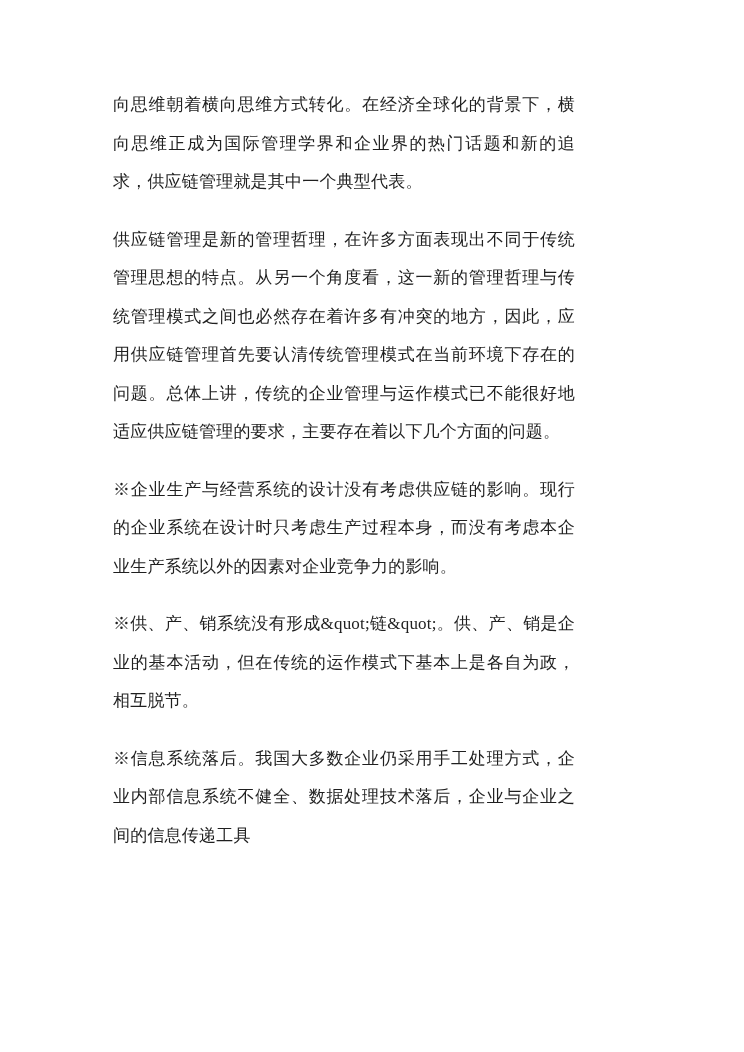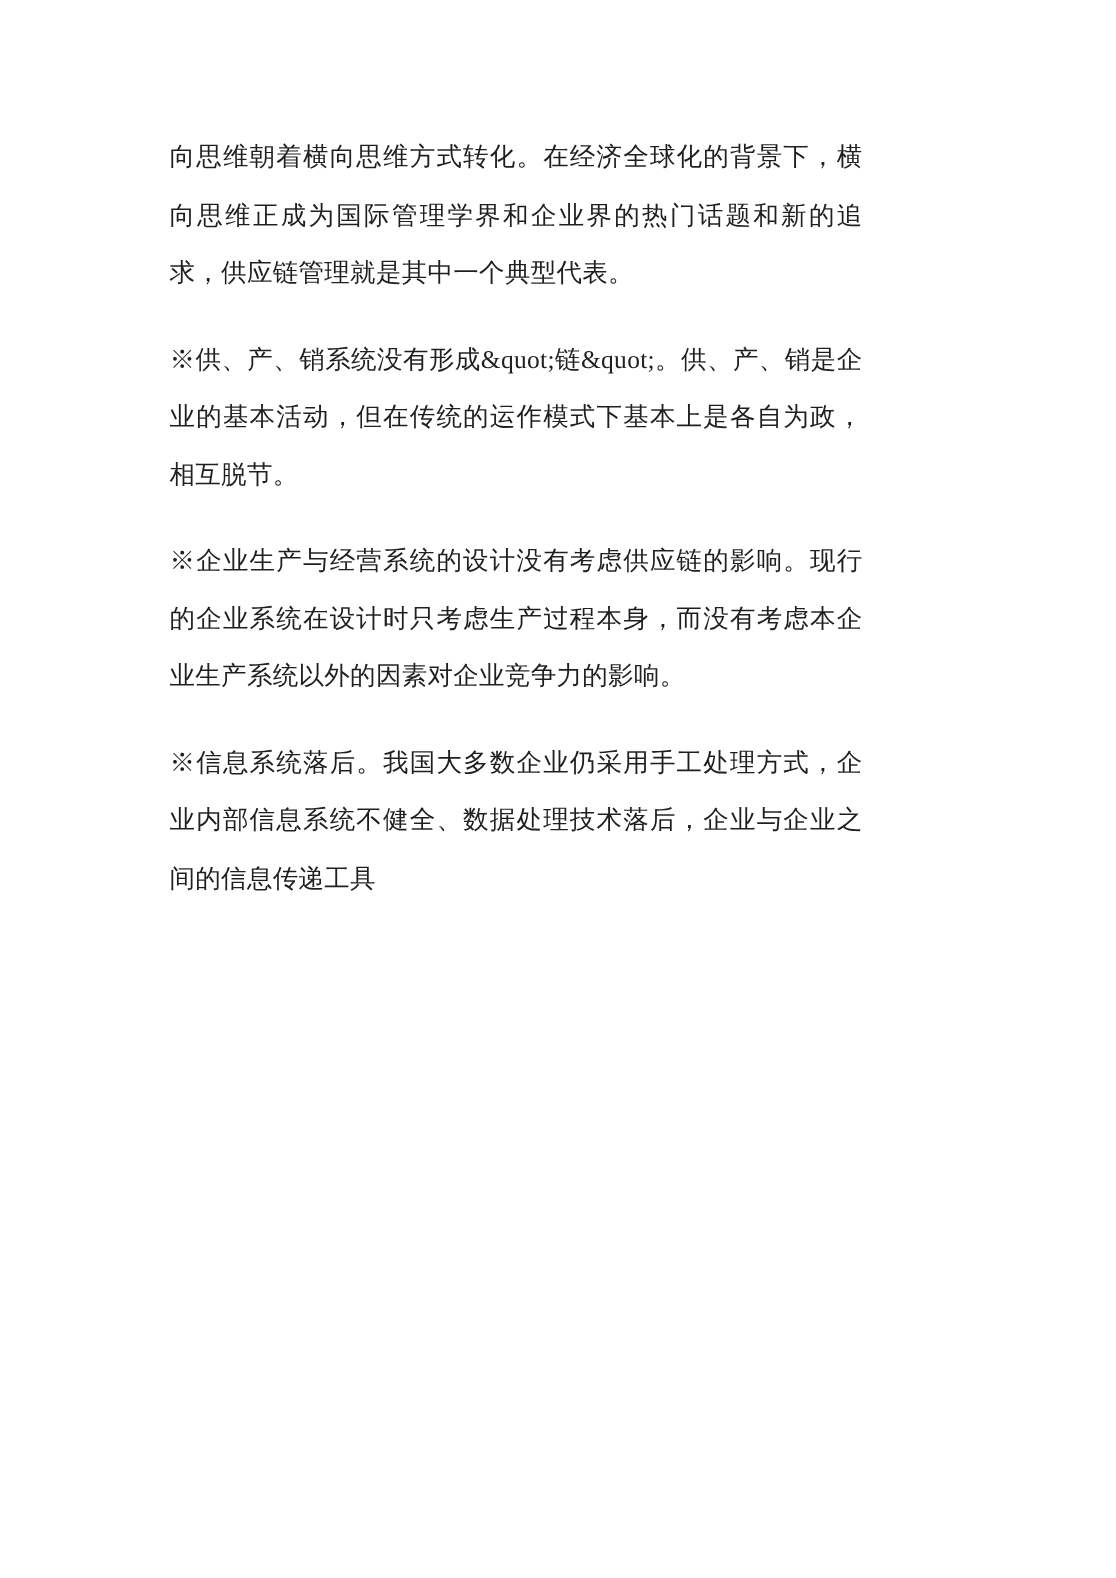--- a/index.html
+++ b/index.html
@@ -30,16 +30,17 @@
   }
   .para:last-child {
     margin-bottom: 0;
   }
 </style>
 </head>
 <body>
 
 <div class="page">
   <p class="para">向思维朝着横向思维方式转化。在经济全球化的背景下，横向思维正成为国际管理学界和企业界的热门话题和新的追求，供应链管理就是其中一个典型代表。</p>
+  <p class="para">供应链管理是新的管理哲理，在许多方面表现出不同于传统管理思想的特点。从另一个角度看，这一新的管理哲理与传统管理模式之间也必然存在着许多有冲突的地方，因此，应用供应链管理首先要认清传统管理模式在当前环境下存在的问题。总体上讲，传统的企业管理与运作模式已不能很好地适应供应链管理的要求，主要存在着以下几个方面的问题。</p>
+  <p class="para">※企业生产与经营系统的设计没有考虑供应链的影响。现行的企业系统在设计时只考虑生产过程本身，而没有考虑本企业生产系统以外的因素对企业竞争力的影响。</p>
   <p class="para">※供、产、销系统没有形成&amp;quot;链&amp;quot;。供、产、销是企业的基本活动，但在传统的运作模式下基本上是各自为政，相互脱节。</p>
-  <p class="para">※企业生产与经营系统的设计没有考虑供应链的影响。现行的企业系统在设计时只考虑生产过程本身，而没有考虑本企业生产系统以外的因素对企业竞争力的影响。</p>
   <p class="para">※信息系统落后。我国大多数企业仍采用手工处理方式，企业内部信息系统不健全、数据处理技术落后，企业与企业之间的信息传递工具</p>
 </div>
 
 </body></html>

